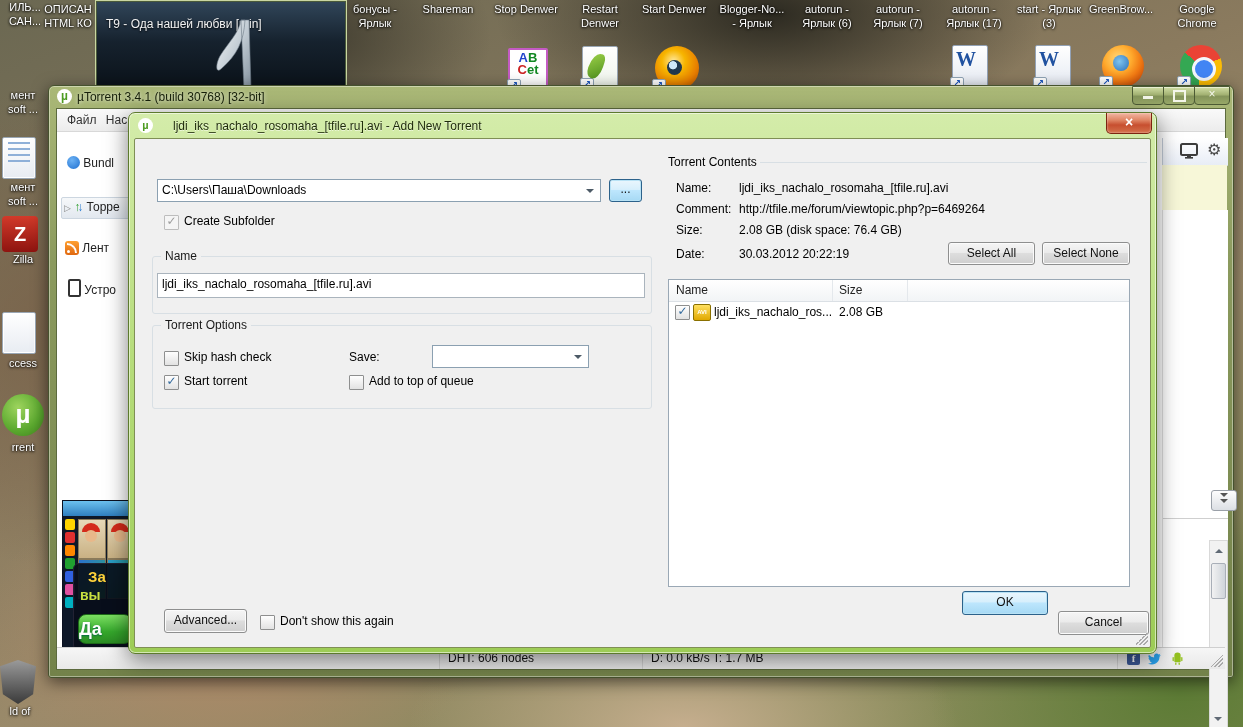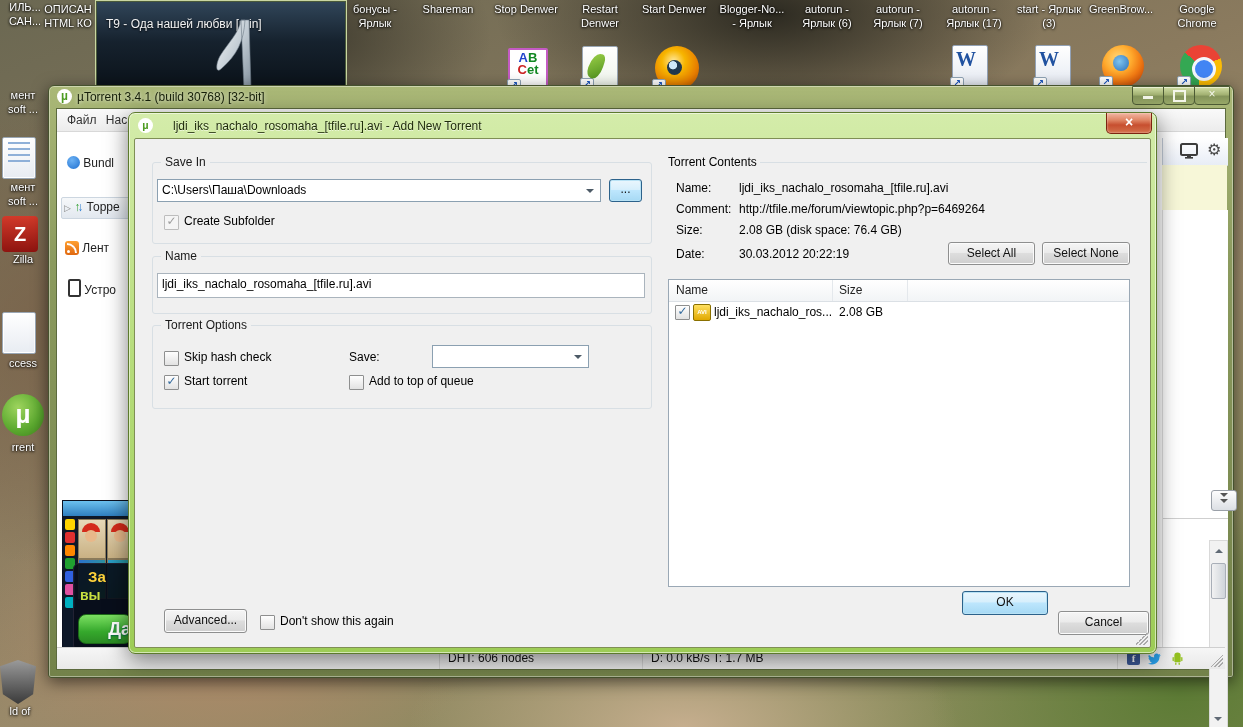--- a/index.html
+++ b/index.html
@@ -113,21 +113,21 @@
     background:linear-gradient(135deg,transparent 50%,#aaa 50%,#aaa 55%,transparent 55%,transparent 65%,#aaa 65%,#aaa 70%,transparent 70%,transparent 80%,#aaa 80%,#aaa 85%,transparent 85%)}
   
   .ad{background:#0e1828;overflow:hidden;border:1px solid #0a1020}
   .ad-top{height:15px;background:linear-gradient(#6cc0ee,#2f7fc0)}
   .ad-chip{position:absolute;left:2px;width:10px;height:11px;border-radius:2px}
   .ad-tile{position:absolute;width:26px;height:38px;background:linear-gradient(#e7d9b8,#c9b184);border:1px solid #8a7a5a;overflow:hidden}
   .ad-cap{position:absolute;left:3px;top:3px;width:18px;height:9px;border-radius:9px 9px 0 0;background:#d42a1a}
   .ad-face{position:absolute;left:6px;top:10px;width:12px;height:12px;border-radius:50%;background:#e8b88a}
   .ad-panel{position:absolute;background:rgba(8,14,26,.92);border-radius:6px;border:1px solid #223}
   .ad-btn{background:linear-gradient(#7ce062,#35a82c 60%,#2b8c24);border:1px solid #1d6a18;border-radius:8px;
-    color:#fff;font-weight:bold;font-size:18px;text-align:right;line-height:28px;text-shadow:0 1px 2px #064}
+    color:#fff;font-weight:bold;font-size:18px;text-align:left;line-height:28px;text-shadow:0 1px 2px #064}
 </style>
 </head>
 <body>
 
 <div class="screen">
 
   <div class="abs dsk-label" style="left:0;top:2;width:50px">
     <span>ИЛЬ...</span><br>
     <span>САН...</span>
   </div>
@@ -363,23 +363,20 @@
   </div>
 
   <div class="abs dlg" style="left:128px;top:112px;width:1027px;height:540px">
     <div class="abs" style="left:9px;top:5px;width:15px;height:15px;border-radius:50%;background:#fff;color:#4e9c22;font-weight:bold;font-size:11px;text-align:center;line-height:14px">
       <span>µ</span></div>
     <div class="abs dlg-title" style="left:44px;top:6px">ljdi_iks_nachalo_rosomaha_[tfile.ru].avi - Add New Torrent</div>
     <div class="abs dlg-close" style="right:4px;top:0;width:44px;height:20px">×</div>
 
     <div class="abs dlg-body" style="left:5px;right:5px;top:25px;bottom:5px">
 
-      <div class="abs grp" style="left:17px;top:23px;width:498px;height:80px">
-        <div class="grp-label">Save In</div>
-      </div>
       <div class="abs field" style="left:22px;top:40px;width:434px;height:15px">
         <span>C:\Users\Паша\Downloads</span>
         <span class="combo-arrow"></span>
       </div>
       <div class="abs btn hl" style="left:474px;top:40px;width:31px;height:21px;line-height:19px">...</div>
       <div class="abs cb dis" style="left:29px;top:76px"><span>✓</span></div>
       <div class="abs" style="left:49px;top:75px;color:#000000">Create Subfolder</div>
 
       <div class="abs grp" style="left:17px;top:117px;width:498px;height:56px">
         <div class="grp-label">Name</div>

